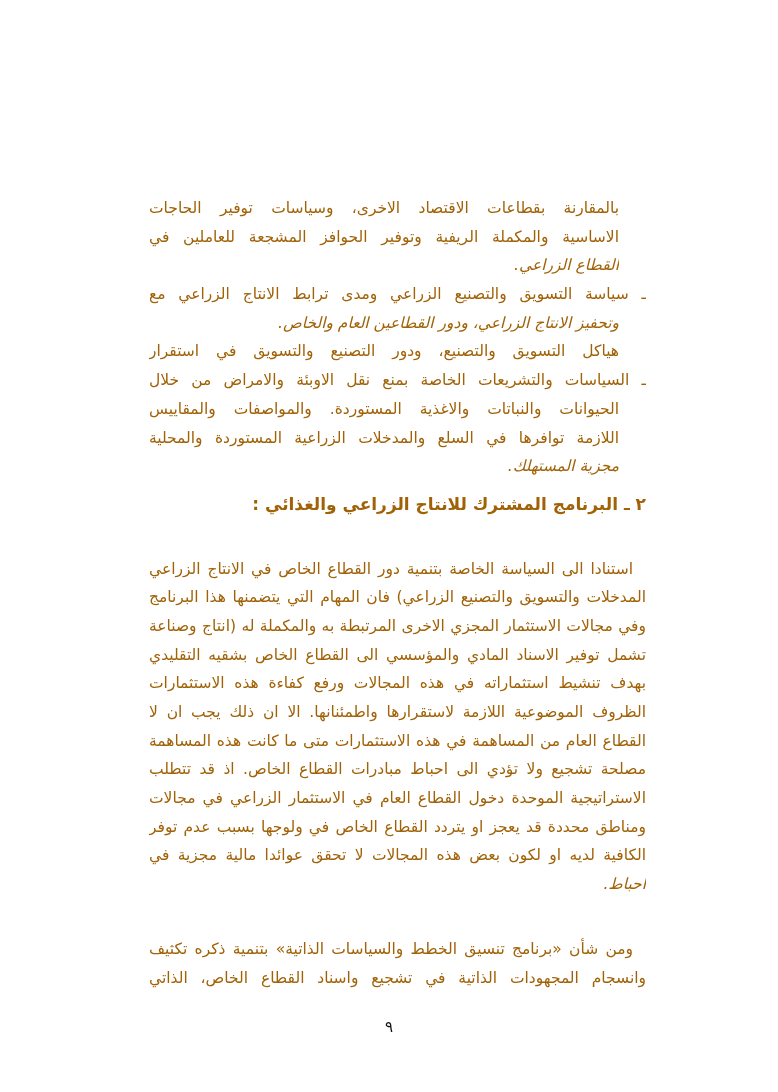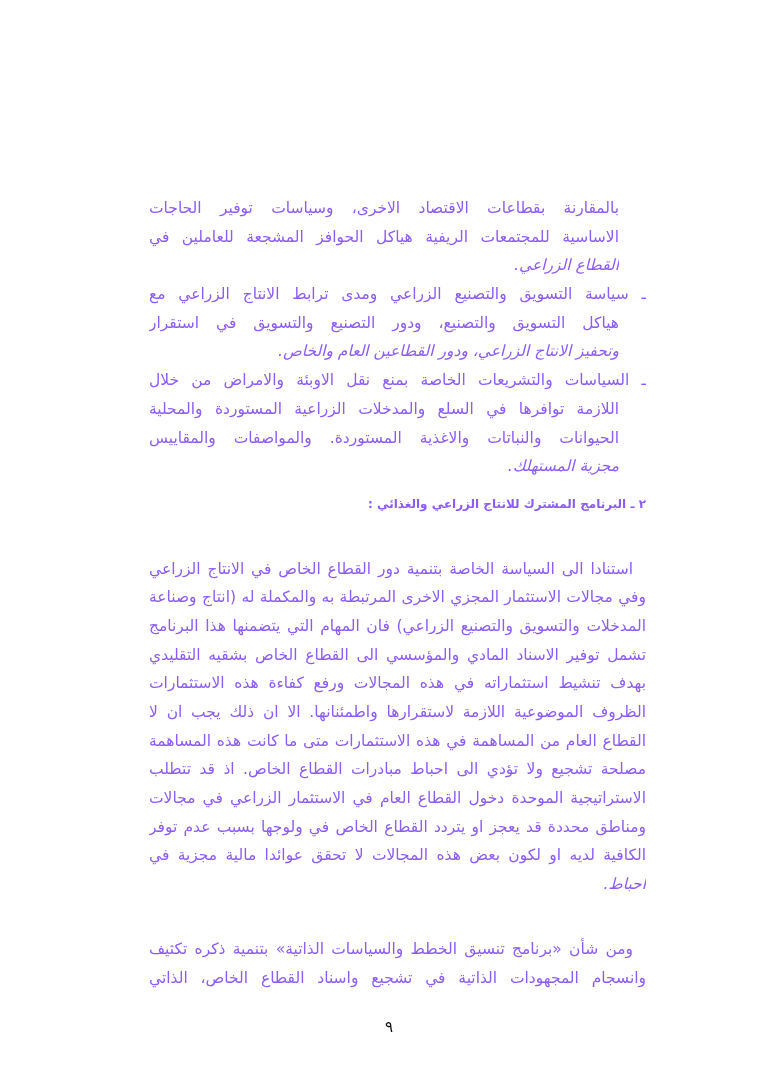--- a/index.html
+++ b/index.html
@@ -17,40 +17,40 @@
     overflow: hidden;
   }
   .content {
     position: absolute;
     top: 194px;
     left: 149px;
     width: 497px;
     direction: rtl;
     font-size: 15.5px;
     line-height: 28.7px;
-    color: #8b5cf6;
+    color: #a16207;
   }
   .ln {
     height: 28.7px;
     overflow: hidden;
     text-align: justify;
     text-align-last: justify;
     text-justify: inter-word;
   }
   .ln.last { text-align-last: right; font-style: italic; }
   
   .cont { padding-right: 27px; }
   
   .ind { padding-right: 27px; }
   
   .fl { padding-right: 13px; margin-top: 36px; }
   .heading {
     height: 28.7px;
     overflow: hidden;
-    font-size: 12px;
+    font-size: 17px;
     font-weight: 700;
     text-align: right;
     margin: 9px 0 2px 0;
   }
   .pageno {
     position: absolute;
     top: 1018px;
     left: 0;
     width: 778px;
     text-align: center;
@@ -59,43 +59,43 @@
   }
 </style>
 </head>
 <body>
 
 <div class="page">
   <main class="content">
 
     <section class="para cont">
       <div class="ln">بالمقارنة بقطاعات الاقتصاد الاخرى، وسياسات توفير الحاجات</div>
-      <div class="ln">الاساسية للمجتمعات الريفية هياكل الحوافز المشجعة للعاملين في</div>
+      <div class="ln">الاساسية والمكملة الريفية وتوفير الحوافز المشجعة للعاملين في</div>
       <div class="ln last">القطاع الزراعي.</div>
     </section>
 
     <section class="para">
       <div class="ln">ـ سياسة التسويق والتصنيع الزراعي ومدى ترابط الانتاج الزراعي مع</div>
+      <div class="ln ind last">وتحفيز الانتاج الزراعي، ودور القطاعين العام والخاص.</div>
       <div class="ln ind">هياكل التسويق والتصنيع، ودور التصنيع والتسويق في استقرار</div>
-      <div class="ln ind last">وتحفيز الانتاج الزراعي، ودور القطاعين العام والخاص.</div>
     </section>
 
     <section class="para">
       <div class="ln">ـ السياسات والتشريعات الخاصة بمنع نقل الاوبئة والامراض من خلال</div>
+      <div class="ln ind">الحيوانات والنباتات والاغذية المستوردة. والمواصفات والمقاييس</div>
       <div class="ln ind">اللازمة توافرها في السلع والمدخلات الزراعية المستوردة والمحلية</div>
-      <div class="ln ind">الحيوانات والنباتات والاغذية المستوردة. والمواصفات والمقاييس</div>
       <div class="ln ind last">مجزية المستهلك.</div>
     </section>
 
     <h2 class="heading">٢ ـ البرنامج المشترك للانتاج الزراعي والغذائي :</h2>
 
     <section class="para">
       <div class="ln fl">استنادا الى السياسة الخاصة بتنمية دور القطاع الخاص في الانتاج الزراعي</div>
+      <div class="ln">المدخلات والتسويق والتصنيع الزراعي) فان المهام التي يتضمنها هذا البرنامج</div>
       <div class="ln">وفي مجالات الاستثمار المجزي الاخرى المرتبطة به والمكملة له (انتاج وصناعة</div>
-      <div class="ln">المدخلات والتسويق والتصنيع الزراعي) فان المهام التي يتضمنها هذا البرنامج</div>
       <div class="ln">تشمل توفير الاسناد المادي والمؤسسي الى القطاع الخاص بشقيه التقليدي والحديث،</div>
       <div class="ln">بهدف تنشيط استثماراته في هذه المجالات ورفع كفاءة هذه الاستثمارات وتوفير</div>
       <div class="ln">الظروف الموضوعية اللازمة لاستقرارها واطمئنانها. الا ان ذلك يجب ان لا يستثنى</div>
       <div class="ln">القطاع العام من المساهمة في هذه الاستثمارات متى ما كانت هذه المساهمة تخدم</div>
       <div class="ln">مصلحة تشجيع ولا تؤدي الى احباط مبادرات القطاع الخاص. اذ قد تتطلب اهداف</div>
       <div class="ln">الاستراتيجية الموحدة دخول القطاع العام في الاستثمار الزراعي في مجالات ومراحل</div>
       <div class="ln">ومناطق محددة قد يعجز او يتردد القطاع الخاص في ولوجها بسبب عدم توفر الخبرة</div>
       <div class="ln">الكافية لديه او لكون بعض هذه المجالات لا تحقق عوائدا مالية مجزية في مراحلها</div>
       <div class="ln last">احباط.</div>
     </section>

